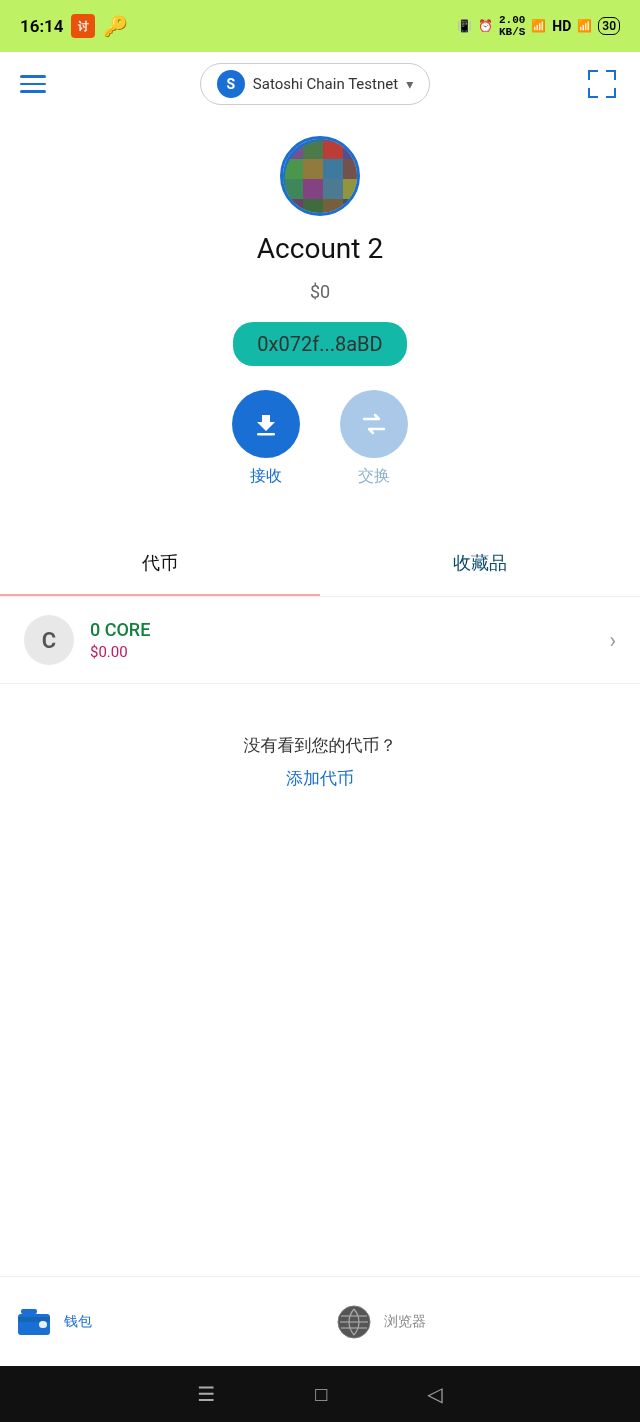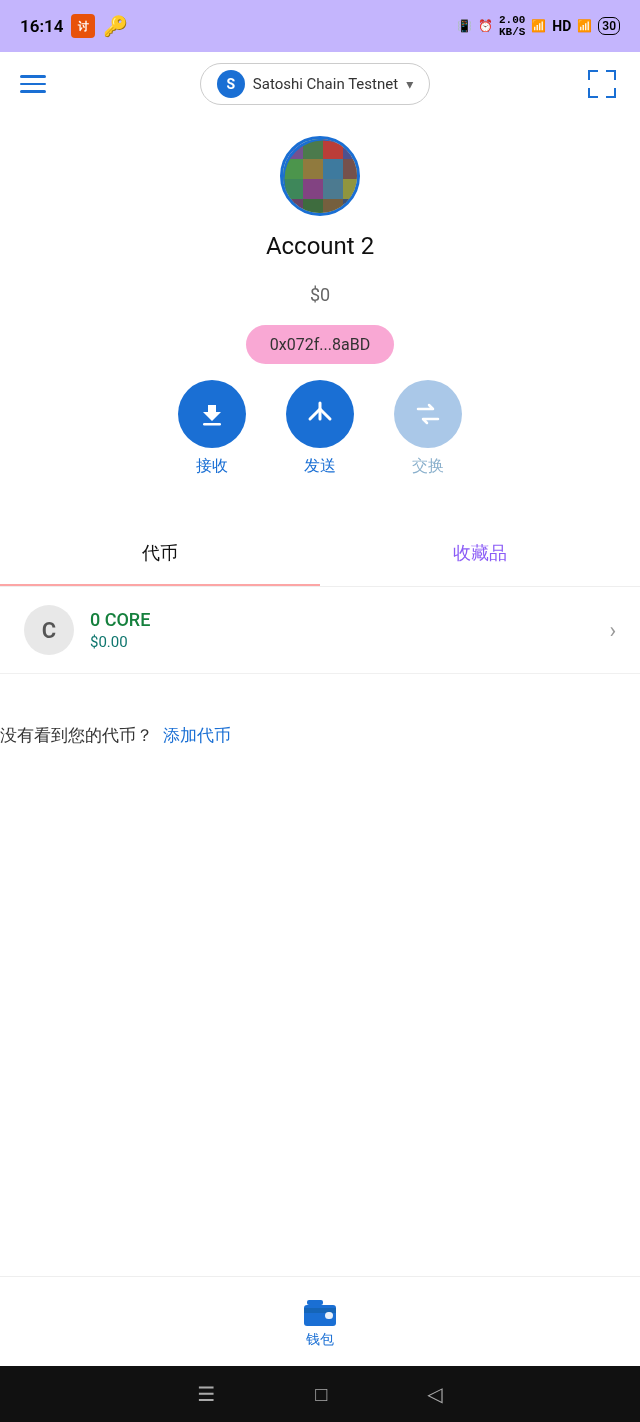--- a/index.html
+++ b/index.html
@@ -8,21 +8,21 @@
       width: 640px;
       min-height: 1422px;
       background: #fff;
       font-family: -apple-system, BlinkMacSystemFont, 'Segoe UI', Roboto, sans-serif;
       display: flex;
       flex-direction: column;
     }
 
     
     .status-bar {
-      background: #c4b5fd;
+      background: #bef264;
       padding: 8px 20px;
       display: flex;
       justify-content: space-between;
       align-items: center;
       height: 52px;
     }
     .status-left {
       font-size: 17px;
       font-weight: 600;
       color: #000;
@@ -112,38 +112,38 @@
       padding: 20px 0 10px;
     }
     .account-avatar {
       width: 80px; height: 80px;
       border-radius: 50%;
       border: 3px solid #1a6fd4;
       overflow: hidden;
       margin-bottom: 16px;
     }
     .account-name {
-      font-size: 24px;
+      font-size: 28px;
       font-weight: 400;
       color: #111;
-      margin-bottom: 24px;
+      margin-bottom: 16px;
       text-align: right;
     }
     .account-balance {
       font-size: 18px;
       color: #666;
       margin-bottom: 20px;
     }
     .address-pill {
-      background: #f9a8d4;
+      background: #14b8a6;
       border-radius: 20px;
       padding: 10px 24px;
-      font-size: 16px;
+      font-size: 20px;
       color: #333;
-      margin-bottom: 16px;
+      margin-bottom: 24px;
       cursor: pointer;
     }
 
     
     .action-buttons {
       display: flex;
       gap: 40px;
       margin-bottom: 36px;
     }
     .action-btn-wrap {
@@ -174,21 +174,21 @@
       display: flex;
       border-bottom: 1px solid #eee;
       width: 100%;
     }
     .tab {
       flex: 1;
       text-align: center;
       padding: 18px 0;
       font-size: 18px;
       cursor: pointer;
-      color: #8b5cf6;
+      color: #0c4a6e;
       border-bottom: 3px solid transparent;
     }
     .tab.active {
       color: #111;
       border-bottom: 2px solid #fca5a5;
       font-weight: 500;
     }
 
     
     .token-list { width: 100%; }
@@ -211,31 +211,32 @@
       flex-shrink: 0;
     }
     .token-info { flex: 1; }
     .token-name {
       font-size: 18px;
       font-weight: 500;
       color: #15803d;
     }
     .token-usd {
       font-size: 15px;
-      color: #0f766e;
+      color: #be185d;
       margin-top: 3px;
     }
     .token-chevron {
       font-size: 22px;
       color: #999;
     }
 
     
     .empty-state {
       display: flex;
+      flex-direction: column;
       align-items: center;
       padding: 50px 0 30px;
       gap: 10px;
       text-align: right;
     }
     .empty-text {
       font-size: 17px;
       color: #333;
     }
     .add-token-link {
@@ -251,25 +252,25 @@
     .bottom-nav {
       height: 90px;
       border-top: 1px solid #eee;
       display: flex;
       align-items: center;
       background: #fff;
     }
     .nav-item {
       flex: 1;
       display: flex;
-      flex-direction: column;
-      align-items: center;
-      gap: 0;
-      cursor: pointer;
-      padding: 10px 2px;
+      flex-direction: row;
+      align-items: center;
+      gap: 12px;
+      cursor: pointer;
+      padding: 10px 16px;
     }
     .nav-icon {
       width: 36px; height: 36px;
       display: flex; align-items: center; justify-content: center;
     }
     .nav-label {
       font-size: 14px;
       color: #1a6fd4;
     }
     .nav-label.inactive { color: #888; }
@@ -372,29 +373,20 @@
     <div class="action-btn-wrap">
       <button class="action-btn blue">
         <svg viewBox="0 0 30 30" fill="white" xmlns="http://www.w3.org/2000/svg">
           <path d="M15 22L6 13h5V6h8v7h5L15 22z"></path>
           <rect x="6" y="24" width="18" height="2.5" rx="1.25"></rect>
         </svg>
       </button>
       <span class="action-label">接收</span>
     </div>
     <div class="action-btn-wrap">
-      <button class="action-btn blue">
-        <svg viewBox="0 0 30 30" fill="white" xmlns="http://www.w3.org/2000/svg">
-          <path d="M5 20l10-10 10 10" fill="none" stroke="white" stroke-width="3" stroke-linecap="round"></path>
-          <line x1="15" y1="4" x2="15" y2="20" stroke="white" stroke-width="3" stroke-linecap="round"></line>
-        </svg>
-      </button>
-      <span class="action-label">发送</span>
-    </div>
-    <div class="action-btn-wrap">
       <button class="action-btn light-blue">
         <svg viewBox="0 0 30 30" fill="white" xmlns="http://www.w3.org/2000/svg">
           <path d="M5 10h15l-4-4M25 20H10l4 4" fill="none" stroke="white" stroke-width="2.5" stroke-linecap="round" stroke-linejoin="round"></path>
         </svg>
       </button>
       <span class="action-label muted">交换</span>
     </div>
   </div>
 </div>
 
@@ -426,19 +418,33 @@
     <div class="nav-icon">
       <svg width="34" height="28" viewBox="0 0 34 28" fill="none" xmlns="http://www.w3.org/2000/svg">
         <rect x="1" y="6" width="32" height="21" rx="3" fill="#1a6fd4"></rect>
         <rect x="1" y="9" width="32" height="5" fill="#1565b8"></rect>
         <rect x="22" y="13" width="8" height="7" rx="3.5" fill="#fff" opacity="0.9"></rect>
         <rect x="4" y="1" width="16" height="5" rx="2" fill="#1a6fd4"></rect>
       </svg>
     </div>
     <span class="nav-label">钱包</span>
   </div>
+  <div class="nav-item">
+    <div class="nav-icon">
+      <svg width="34" height="34" viewBox="0 0 34 34" fill="none" xmlns="http://www.w3.org/2000/svg">
+        <circle cx="17" cy="17" r="16" fill="#555"></circle>
+        <circle cx="17" cy="17" r="16" fill="none" stroke="#777" stroke-width="1"></circle>
+        <path d="M17 4C17 4 12 10 12 17s5 13 5 13" stroke="#aaa" stroke-width="1.2"></path>
+        <path d="M17 4C17 4 22 10 22 17s-5 13-5 13" stroke="#aaa" stroke-width="1.2"></path>
+        <line x1="3" y1="17" x2="31" y2="17" stroke="#aaa" stroke-width="1.2"></line>
+        <line x1="4" y1="11" x2="30" y2="11" stroke="#aaa" stroke-width="1.2"></line>
+        <line x1="4" y1="23" x2="30" y2="23" stroke="#aaa" stroke-width="1.2"></line>
+      </svg>
+    </div>
+    <span class="nav-label inactive">浏览器</span>
+  </div>
 </div>
 
 <div class="android-nav">
   <span class="android-nav-btn">☰</span>
   <span class="android-nav-btn">□</span>
   <span class="android-nav-btn">◁</span>
 </div>
 
 </body></html>

